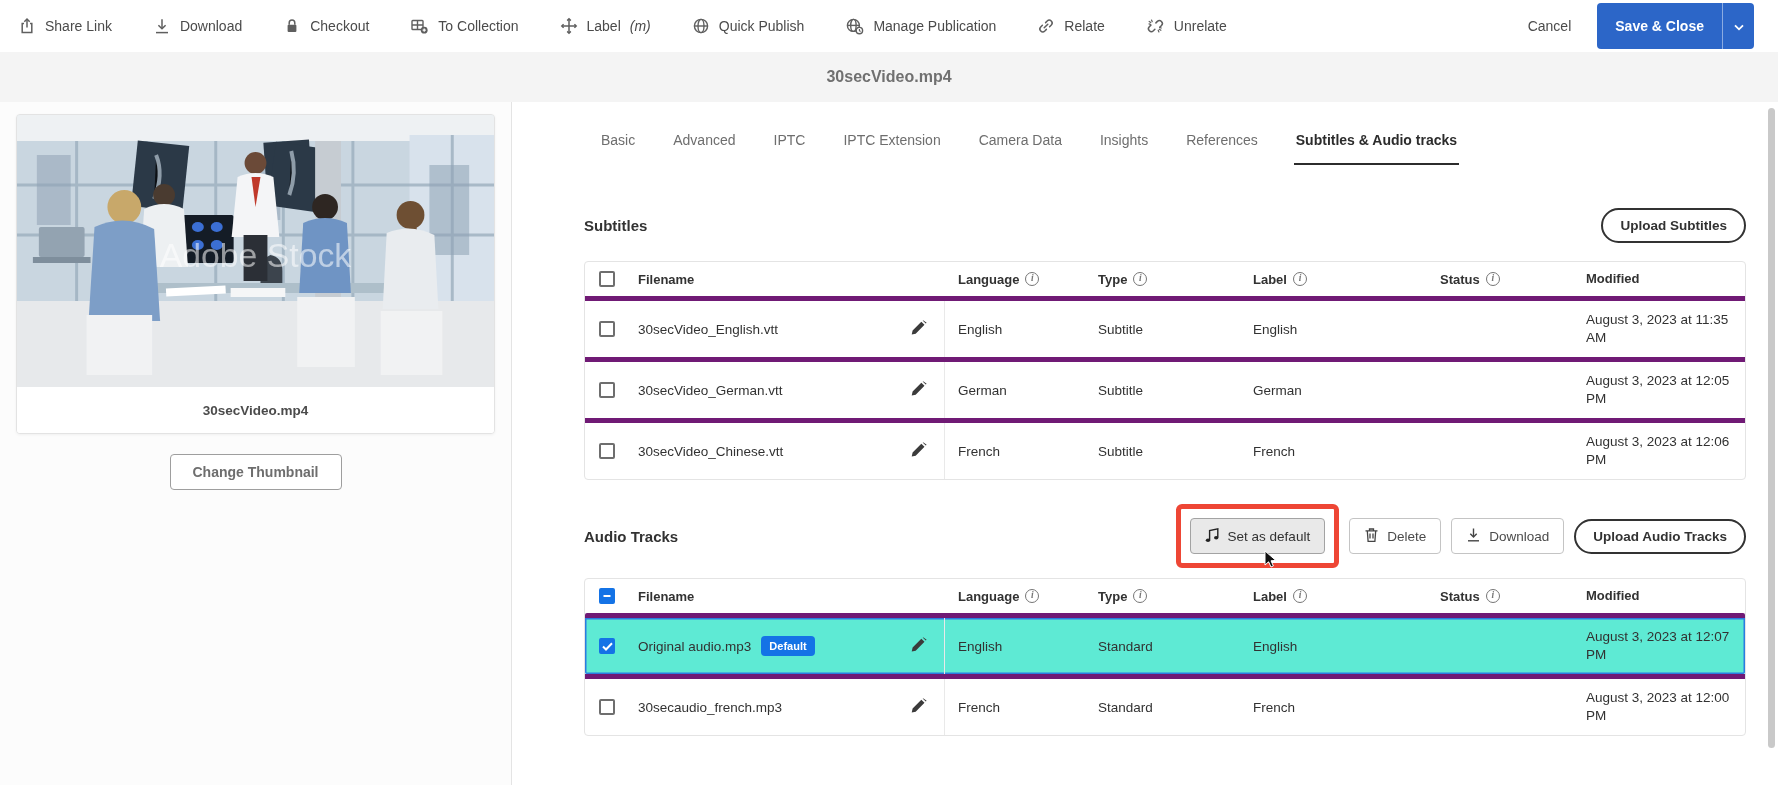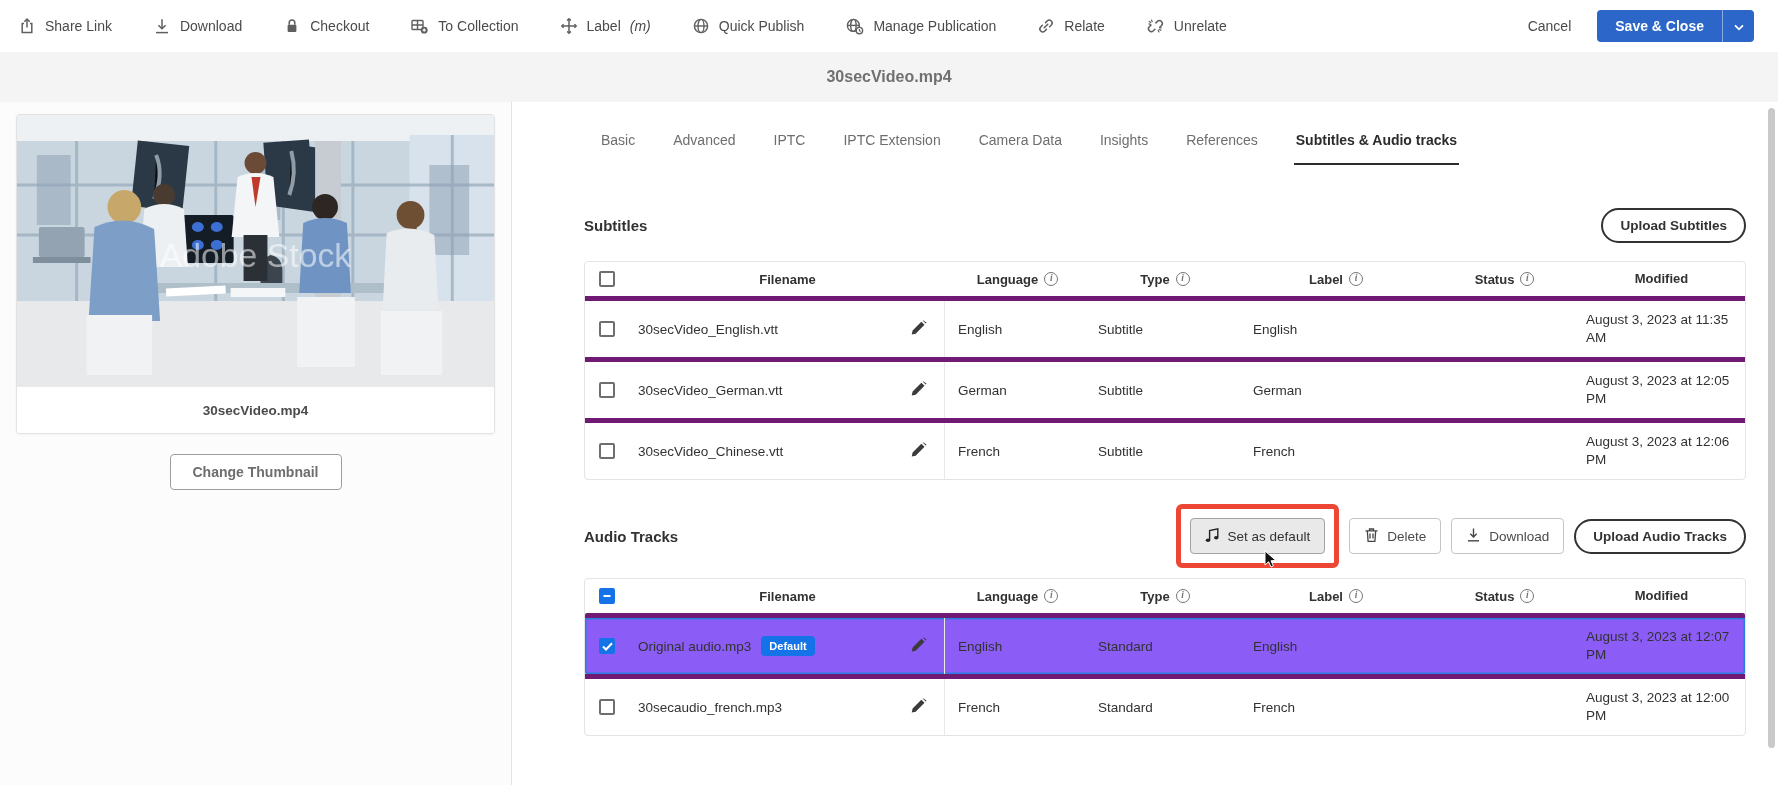--- a/index.html
+++ b/index.html
@@ -7,21 +7,21 @@
     font-family:"Liberation Sans","DejaVu Sans",sans-serif; color:#323232; }
 
   
   .toolbar { height:52px; display:flex; align-items:center; padding:0 24px 0 18px; background:#fff;text-align:center; }
   .tool-items { display:flex; align-items:center; gap:41px; flex:1; }
   .tool-item { display:flex; align-items:center; gap:9px; font-size:14px; color:#4b4b4b; cursor:pointer; white-space:nowrap; }
   .tool-item svg { display:block; }
   .tool-shortcut { font-style:italic; }
   .toolbar-right { display:flex; align-items:center; gap:26px; }
   .cancel-btn { font-size:14px; color:#4b4b4b; cursor:pointer; }
-  .save-split { display:flex; height:32px; border-radius:4px; overflow:hidden; cursor:pointer; }
+  .save-split { display:flex; height:46px; border-radius:4px; overflow:hidden; cursor:pointer; }
   .save-main { background:#2c66c8; color:#fff; font-weight:700; font-size:14px; display:flex; align-items:center; padding:0 18px; }
   .save-arrow { background:#2c66c8; width:32px; display:flex; align-items:center; justify-content:center; border-left:1px solid rgba(255,255,255,.45); }
 
   
   .titlebar { height:50px; background:#f4f4f4; display:flex; align-items:center; justify-content:center; }
   .page-title { font-size:16px; font-weight:700; color:#707070; }
 
   
   .main { display:flex; height:683px; }
   .preview-panel { width:512px; background:#fcfcfc; border-right:1px solid #e4e4e4; padding:12px 16px; flex:none; }
@@ -45,23 +45,23 @@
   .actions { display:flex; align-items:center; gap:10px; }
   .action-btn { display:flex; align-items:center; gap:8px; height:36px; padding:0 14px; background:#fff; border:1px solid #c4c4c4; border-radius:4px; font-size:13.5px; color:#4b4b4b; cursor:pointer; font-family:inherit; white-space:nowrap; }
   .action-btn.pressed { background:#e9e9e9; border-color:#a3a3a3; color:#323232; }
   .annotation-box { position:relative; display:inline-flex; padding:9px; border:5px solid #ee4635; border-radius:6px; }
   .cursor-pointer { position:absolute; left:54%; bottom:-11px; }
 
   
   .table { margin-top:16px; border:1px solid #e4e4e4; border-radius:4px; background:#fff; }
   .trow { display:grid; grid-template-columns:53px 307px 140px 155px 187px 150px 1fr; align-items:center; }
   .thead { min-height:34px; }
-  .thead .th { font-size:13px; font-weight:700; color:#323232; display:flex; align-items:center; gap:6px; padding-right:8px;justify-content:center; }
+  .thead .th { font-size:13px; font-weight:700; color:#323232; display:flex; align-items:center; gap:6px; padding-right:8px; }
   .tbody-row { min-height:61px; border-top:5px solid #701a75; font-size:13.5px; color:#323232; }
-  .tbody-row.selected { background:#8b5cf6; box-shadow:inset 0 0 0 1.5px #2a7de1; border-radius:2px; }
+  .tbody-row.selected { background:#5eead4; box-shadow:inset 0 0 0 1.5px #2a7de1; border-radius:2px; }
   .cell-check { display:flex; justify-content:flex-start; padding-left:14px; }
   .cell-filename { align-self:stretch; display:flex; align-items:center; gap:10px; border-right:1px solid #e9e9e9; padding-right:16px; }
   .thead .cell-filename { border-right:none; }
   .pencil { margin-left:auto; cursor:pointer; display:flex; }
   .cell-pad { padding:6px 8px 6px 13px; }
   .cell-modified { padding:6px 10px 6px 9px; white-space:pre-line; line-height:1.3; }
 
   .checkbox { width:16px; height:16px; border:2px solid #6e6e6e; border-radius:2px; background:#fff; display:flex; align-items:center; justify-content:center; cursor:pointer; flex:none; }
   .checkbox.checked, .checkbox.indeterminate { background:#1473e6; border-color:#1473e6; }
 

